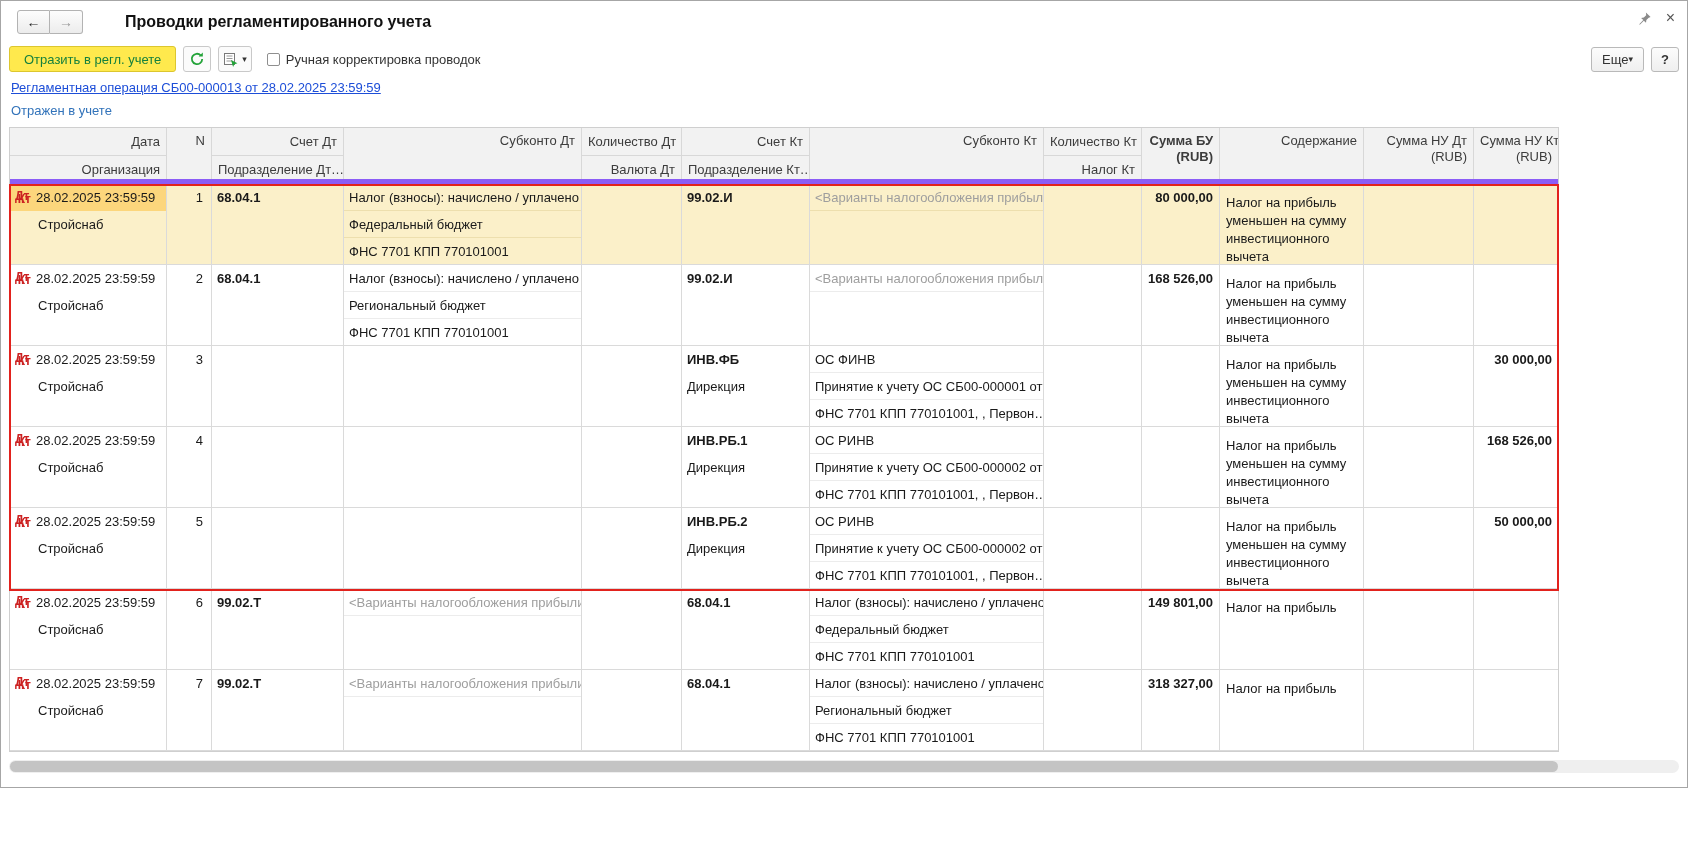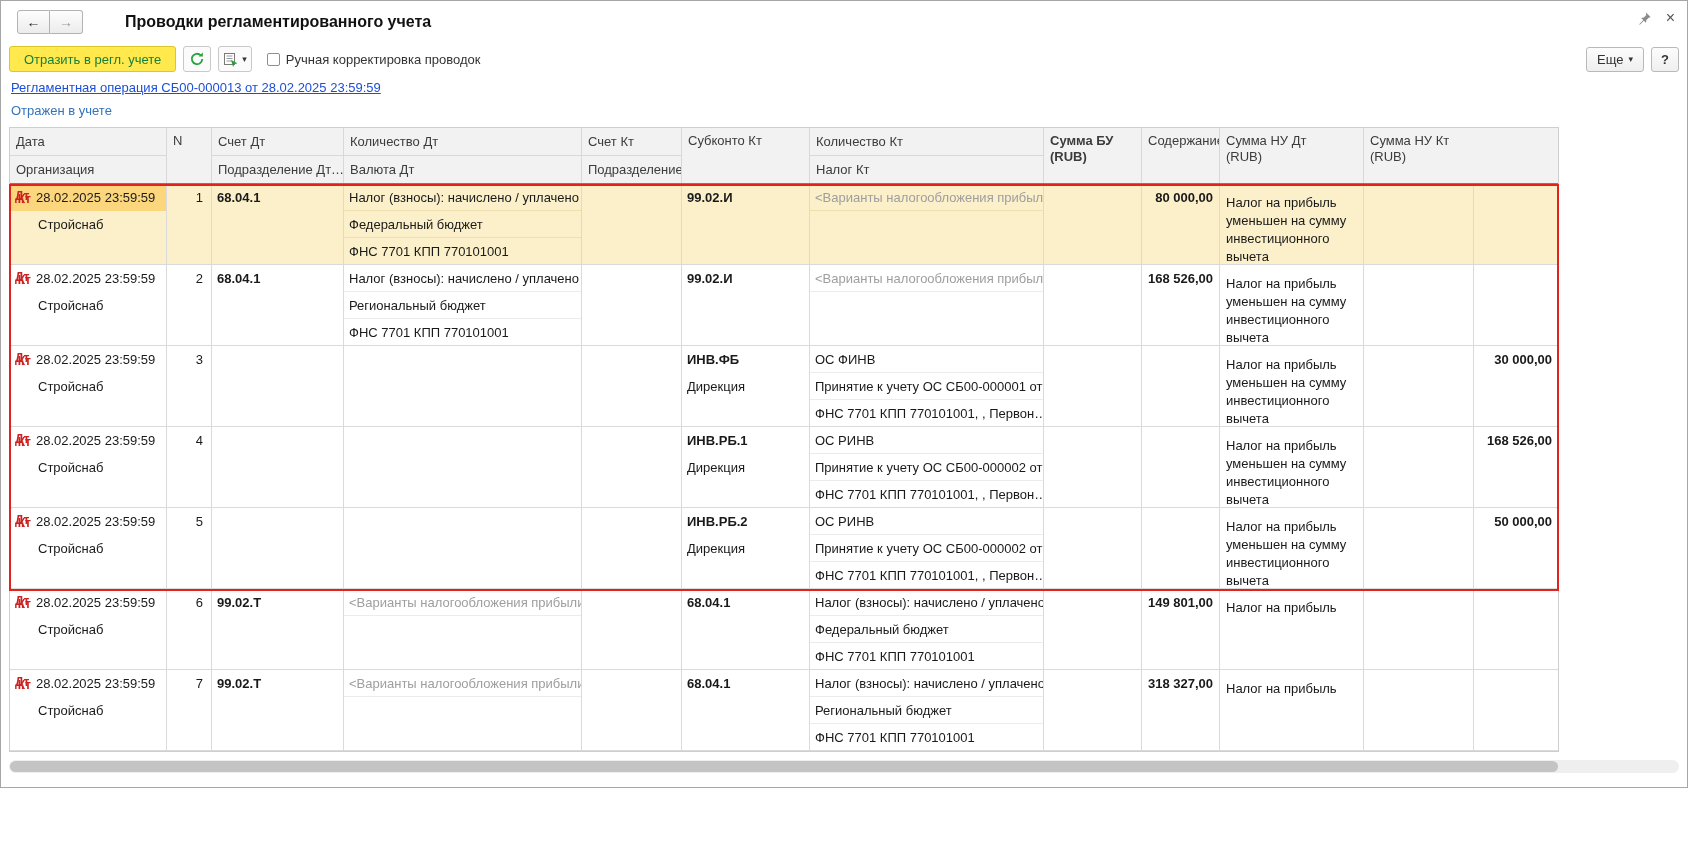--- a/index.html
+++ b/index.html
@@ -20,29 +20,29 @@
   .close{font-size:16px;color:#555;cursor:pointer;line-height:1;}
   .pin{cursor:pointer;display:flex;}
 
   .toolbar{display:flex;align-items:center;padding:0 8px;height:32px;gap:7px;}
   .btn-yellow{background:#ffe94d;border:1px solid #dcc62f;border-radius:3px;height:26px;padding:0 14px;font-size:13px;color:#15803d;cursor:pointer;font-family:inherit;}
   .btn-icon{height:26px;min-width:28px;border:1px solid #c9c9c9;background:#fbfbfb;border-radius:3px;display:flex;align-items:center;justify-content:center;gap:3px;cursor:pointer;padding:0 4px;}
   .chk{display:flex;align-items:center;gap:6px;margin-left:8px;cursor:pointer;}
   .chk .box{width:13px;height:13px;border:1px solid #8f8f8f;background:#fff;border-radius:2px;display:inline-block;}
   .chk .lbl{color:#333;}
   .spacer{flex:1;}
-  .btn{height:25px;border:1px solid #b9b9b9;background:linear-gradient(#fcfcfc,#efefef);border-radius:3px;padding:0 10px;font-size:13px;display:flex;align-items:center;gap:5px;cursor:pointer;color:#333;font-family:inherit;}
+  .btn{height:25px;border:1px solid #b9b9b9;background:linear-gradient(#fcfcfc,#efefef);border-radius:3px;padding:0 10px;font-size:13px;display:flex;align-items:center;cursor:pointer;color:#333;font-family:inherit;}
   .btn.square{width:28px;padding:0;justify-content:center;font-weight:bold;}
   .caret{font-size:9px;color:#333;}
 
   .oplink{display:inline-block;margin:5px 0 0 10px;color:#1d4ed8;text-decoration:underline;cursor:pointer;}
   .status{margin:8px 0 0 10px;color:#3273ba;}
 
   .table-wrap{margin:9px 8px 0;width:1550px;border:1px solid #cfcfcf;position:relative;background:#fff;}
-  .thead{display:grid;grid-template-columns:var(--cols);background:#f2f2f2;border-bottom:1px solid #8b5cf6;height:56px;}
+  .thead{display:grid;grid-template-columns:var(--cols);background:#f2f2f2;border-bottom:5px solid #8b5cf6;height:56px;text-align:right;}
   .hcell{border-right:1px solid #d8d8d8;color:#3c3c3c;overflow:hidden;}
   .hcell:last-child{border-right:none;}
   .ht{height:28px;line-height:27px;border-bottom:1px solid #d8d8d8;padding:0 6px;white-space:nowrap;overflow:hidden;}
   .hb{height:27px;line-height:27px;padding:0 6px;white-space:nowrap;overflow:hidden;}
   .hs{padding:5px 6px 0;line-height:16px;overflow:hidden;}
   .hsline{white-space:nowrap;}
   .bold{font-weight:bold;}
 
   .trow{display:grid;grid-template-columns:var(--cols);height:81px;border-bottom:1px solid var(--border);background:#fff;}
   .cell{border-right:1px solid var(--border);overflow:hidden;}
@@ -138,20 +138,23 @@
         <div class="hb">Организация</div>
       </div>
       <div class="hcell">
         <div class="hs hsline">N</div>
       </div>
       <div class="hcell">
         <div class="ht">Счет Дт</div>
         <div class="hb">Подразделение Дт…</div>
       </div>
       <div class="hcell">
+        <div class="hs hsline">Субконто Дт</div>
+      </div>
+      <div class="hcell">
         <div class="ht">Количество Дт</div>
         <div class="hb">Валюта Дт</div>
       </div>
       <div class="hcell">
         <div class="ht">Счет Кт</div>
         <div class="hb">Подразделение Кт…</div>
       </div>
       <div class="hcell">
         <div class="hs hsline">Субконто Кт</div>
       </div>

